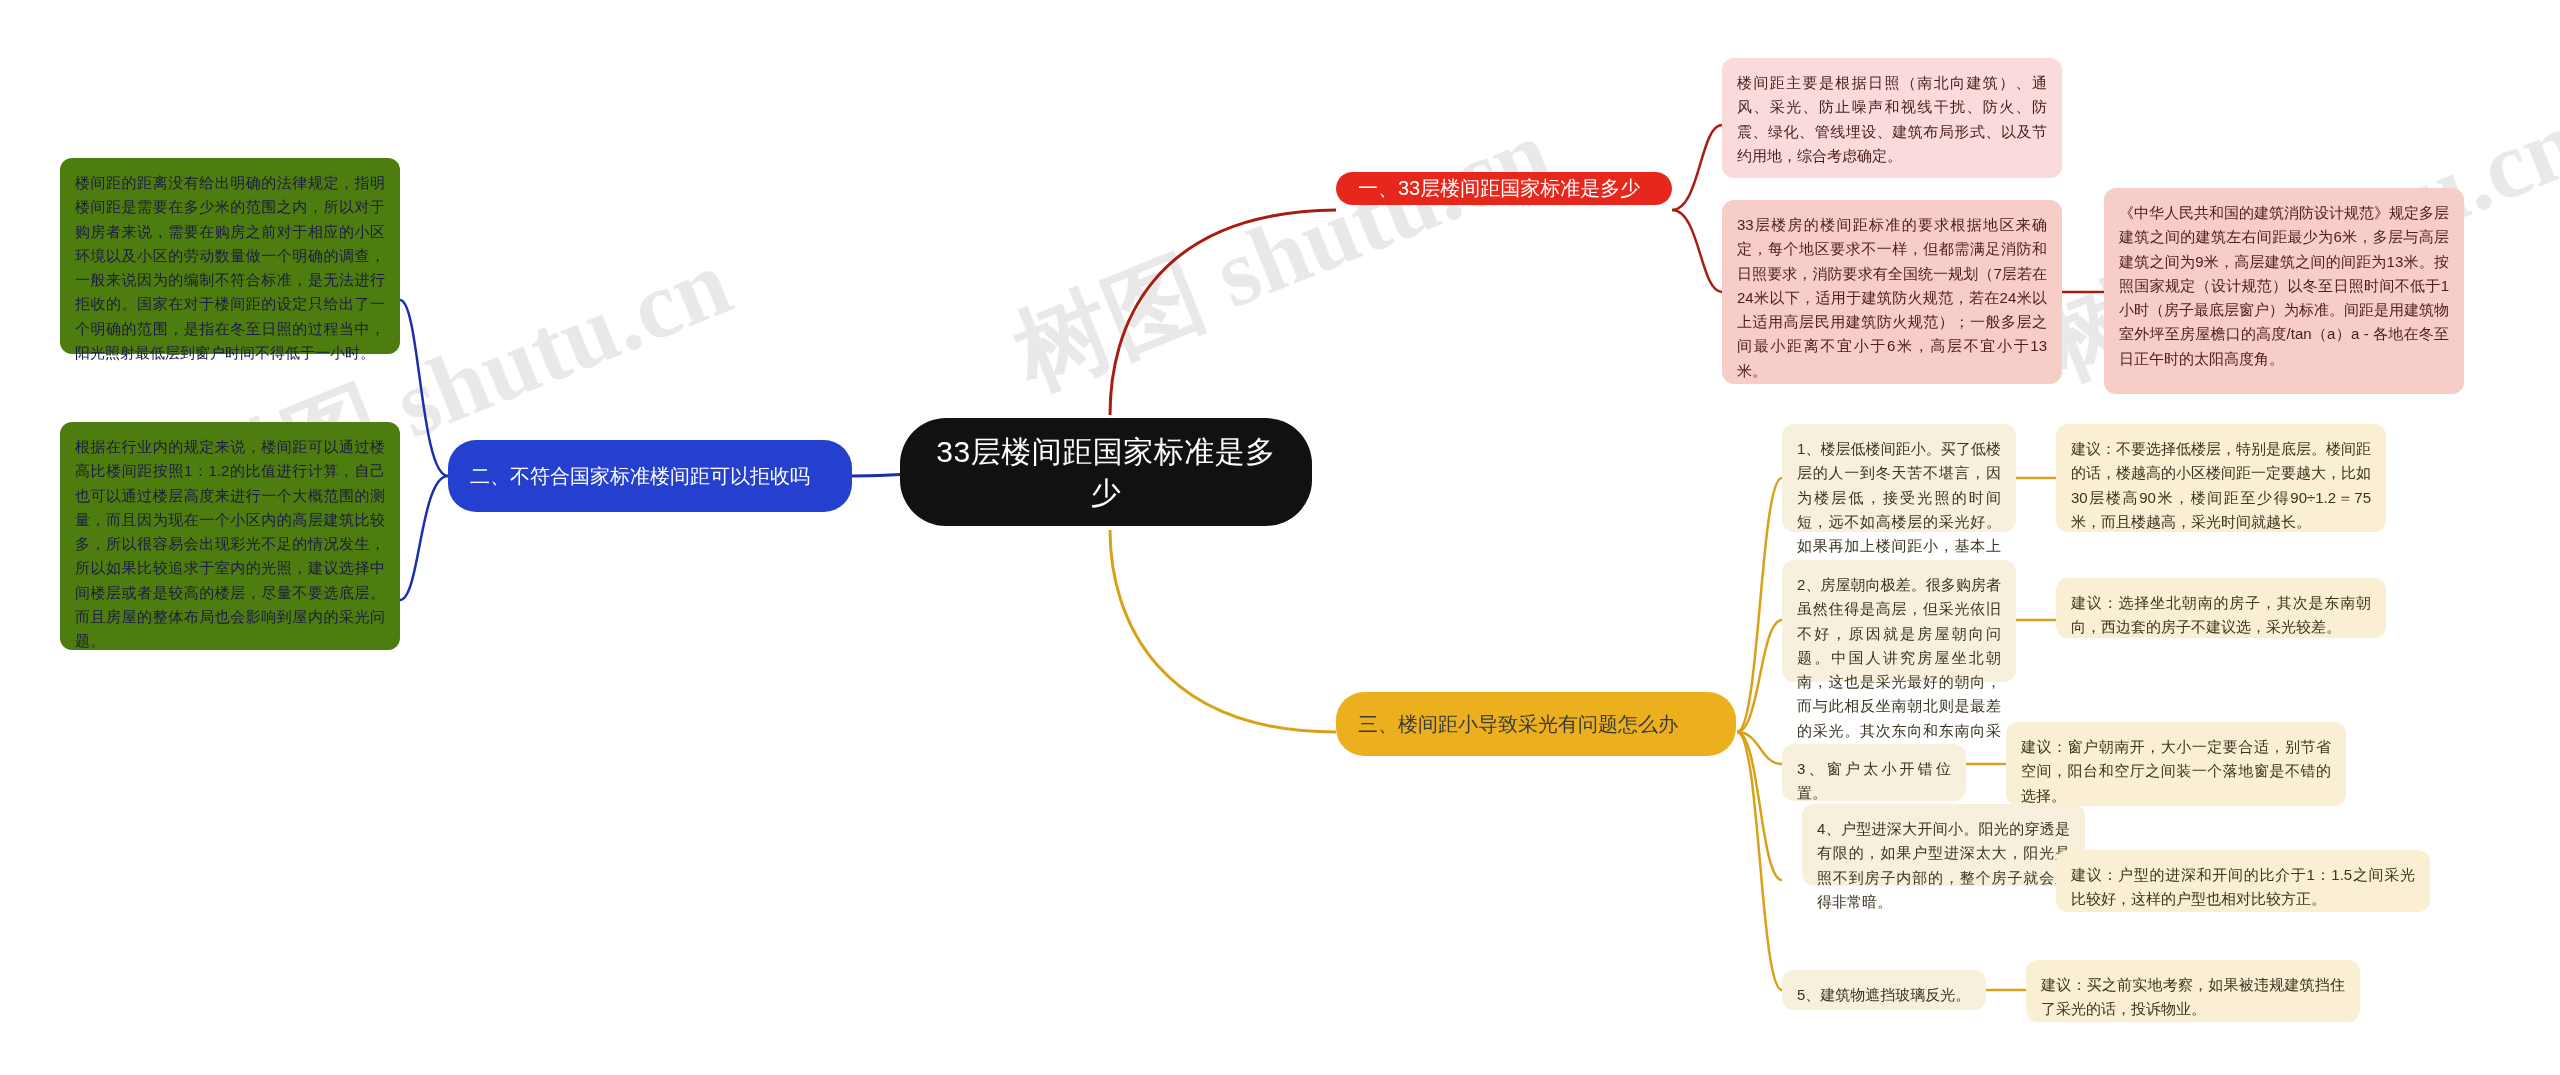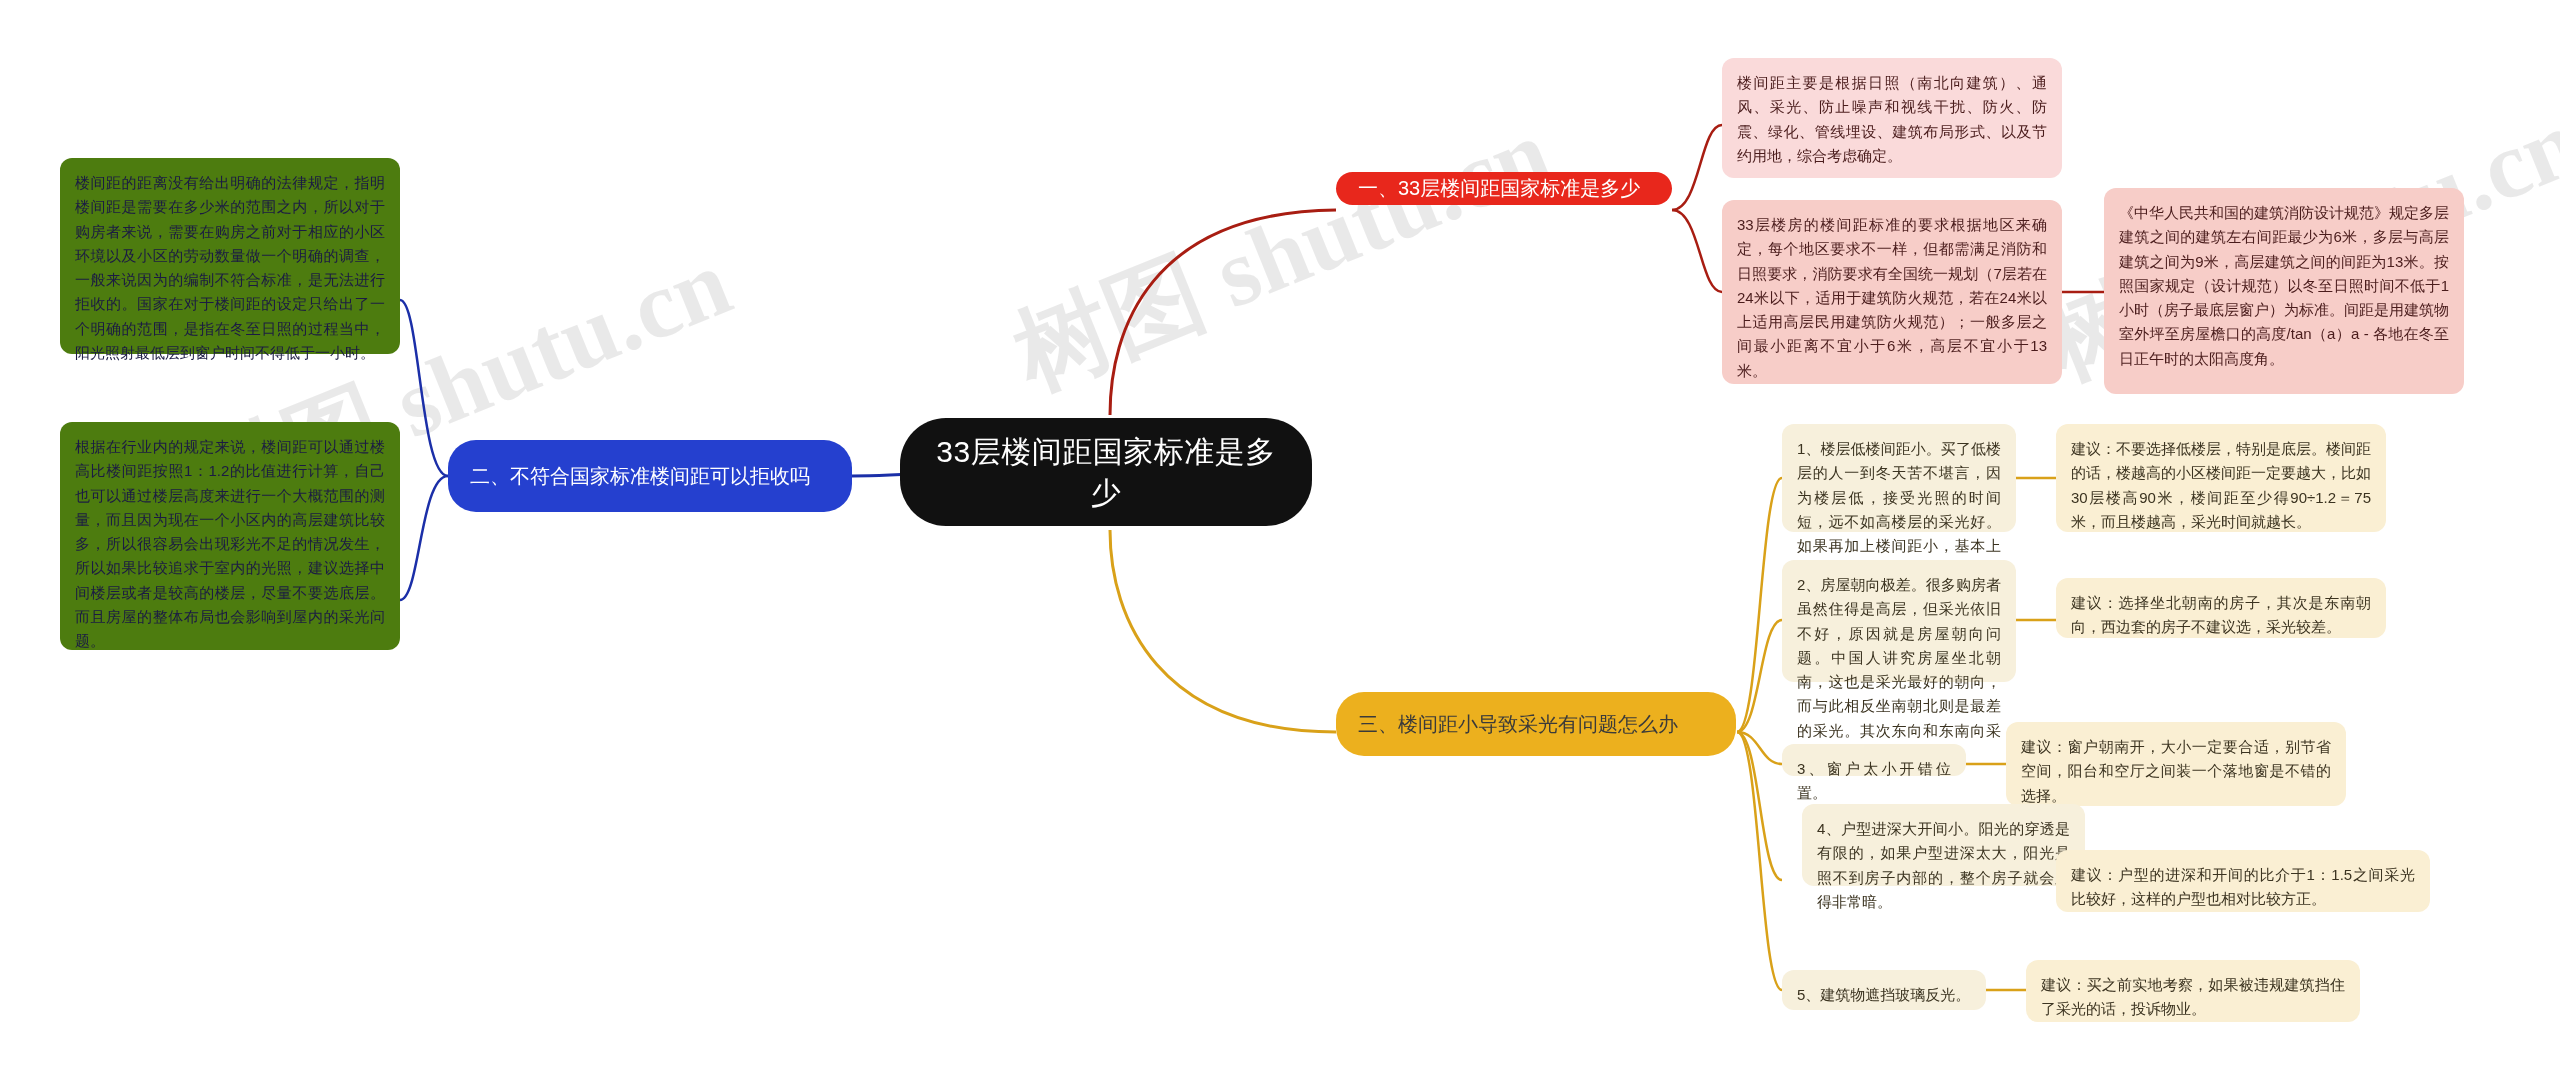--- a/index.html
+++ b/index.html
@@ -122,21 +122,21 @@
   <div class="node card lav" style="left:60px;top:422px;width:340px;height:228px;">根据在行业内的规定来说，楼间距可以通过楼高比楼间距按照1：1.2的比值进行计算，自己也可以通过楼层高度来进行一个大概范围的测量，而且因为现在一个小区内的高层建筑比较多，所以很容易会出现彩光不足的情况发生，所以如果比较追求于室内的光照，建议选择中间楼层或者是较高的楼层，尽量不要选底层。而且房屋的整体布局也会影响到屋内的采光问题。</div>
 
   <div class="node branch orange" style="left:1336px;top:692px;width:400px;height:64px;">三、楼间距小导致采光有问题怎么办</div>
 
   <div class="node card cream" style="left:1782px;top:424px;width:234px;height:108px;">1、楼层低楼间距小。买了低楼层的人一到冬天苦不堪言，因为楼层低，接受光照的时间短，远不如高楼层的采光好。如果再加上楼间距小，基本上终日见不到阳光。</div>
   <div class="node card cream2" style="left:2056px;top:424px;width:330px;height:108px;">建议：不要选择低楼层，特别是底层。楼间距的话，楼越高的小区楼间距一定要越大，比如30层楼高90米，楼间距至少得90÷1.2＝75米，而且楼越高，采光时间就越长。</div>
 
   <div class="node card cream" style="left:1782px;top:560px;width:234px;height:122px;">2、房屋朝向极差。很多购房者虽然住得是高层，但采光依旧不好，原因就是房屋朝向问题。中国人讲究房屋坐北朝南，这也是采光最好的朝向，而与此相反坐南朝北则是最差的采光。其次东向和东南向采光也还不错。</div>
   <div class="node card cream2" style="left:2056px;top:578px;width:330px;height:60px;">建议：选择坐北朝南的房子，其次是东南朝向，西边套的房子不建议选，采光较差。</div>
 
-  <div class="node card cream" style="left:1782px;top:744px;width:184px;height:32px;">3、窗户太小开错位置。</div>
+  <div class="node card cream" style="left:1782px;top:744px;width:184px;height:57px;">3、窗户太小开错位置。</div>
   <div class="node card cream2" style="left:2006px;top:722px;width:340px;height:84px;">建议：窗户朝南开，大小一定要合适，别节省空间，阳台和空厅之间装一个落地窗是不错的选择。</div>
 
   <div class="node card cream" style="left:1782px;top:804px;width:283px;height:82px;margin-left:20px;">4、户型进深大开间小。阳光的穿透是有限的，如果户型进深太大，阳光是照不到房子内部的，整个房子就会显得非常暗。</div>
   <div class="node card cream2" style="left:2056px;top:850px;width:374px;height:62px;">建议：户型的进深和开间的比介于1：1.5之间采光比较好，这样的户型也相对比较方正。</div>
 
   <div class="node card cream" style="left:1782px;top:970px;width:204px;height:40px;">5、建筑物遮挡玻璃反光。</div>
   <div class="node card cream2" style="left:2026px;top:960px;width:334px;height:62px;">建议：买之前实地考察，如果被违规建筑挡住了采光的话，投诉物业。</div>
 
 </div>
 

